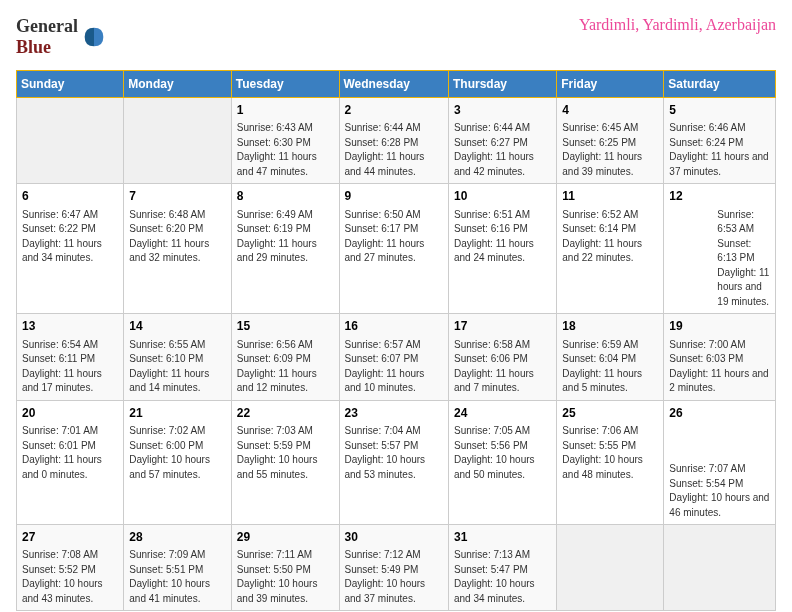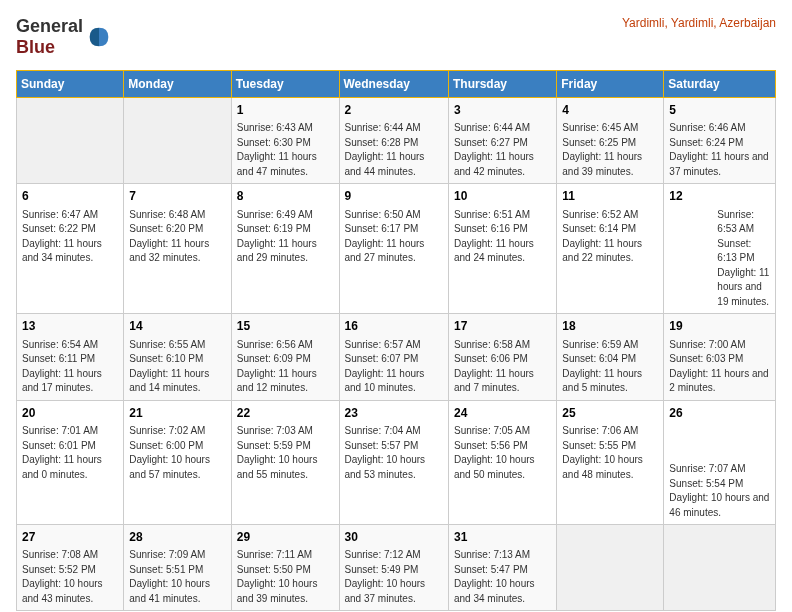--- a/index.html
+++ b/index.html
@@ -8,20 +8,21 @@
       background: #fff;
       width: 792px;
       min-height: 612px;
       padding: 16px;
     }
     .header {
       display: flex;
       justify-content: space-between;
       align-items: flex-start;
       margin-bottom: 12px;
+      font-family: Liberation Serif, serif;
     }
     .logo {
       display: flex;
       align-items: center;
     }
     .logo-text-general {
       font-size: 18px;
       font-weight: bold;
       color: #333;
     }
@@ -37,22 +38,22 @@
     }
     .title-block {
       text-align: right;
     }
     .month-title {
       font-size: 36px;
       font-weight: bold;
       color: #333;
     }
     .location-title {
-      font-size: 12px;
-      color: #c2410c;
+      font-size: 16px;
+      color: #ec4899;
     }
     table {
       width: 100%;
       border-collapse: collapse;
       font-size: 10.5px;
     }
     thead tr th {
       background-color: #3a7fc1;
       color: #fff;
       padding: 6px 4px;

